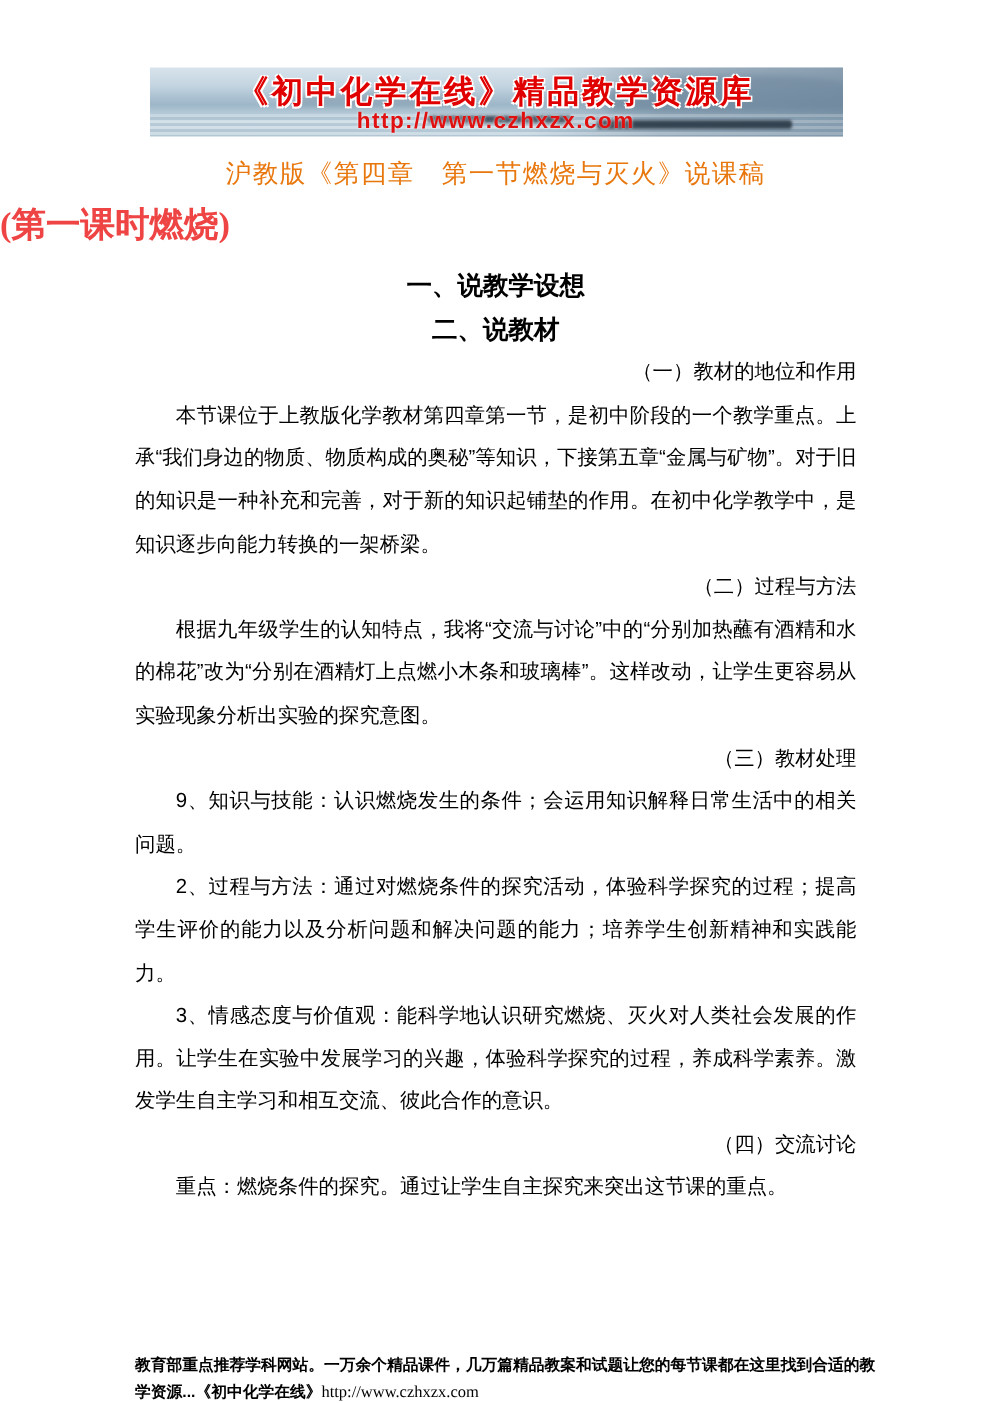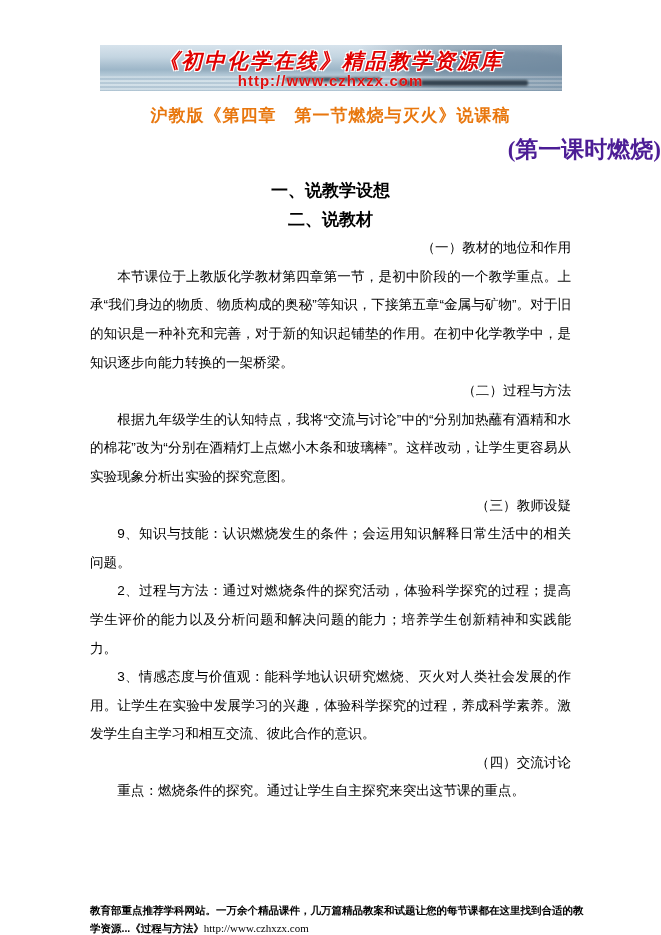--- a/index.html
+++ b/index.html
@@ -32,42 +32,42 @@
   .banner .boat1{
     position:absolute;left:185px;bottom:9px;width:96px;height:5px;
     background:rgba(42,56,70,.8);border-radius:2px;filter:blur(1px);
   }
   .banner .boat2{
     position:absolute;left:298px;bottom:5px;width:130px;height:6px;
     background:rgba(36,50,64,.85);border-radius:2px;filter:blur(1px);
   }
   .banner-title{
     position:absolute;top:2px;left:0;right:0;text-align:center;
-    font-size:21px;font-weight:900;font-style:italic;letter-spacing:2px;
+    font-size:21px;font-weight:900;letter-spacing:2px;
     color:#e00000;
     text-shadow:0 0 2px #fff,1px 1px 0 #fff,-1px -1px 0 #fff,1px -1px 0 #fff,-1px 1px 0 #fff;
     white-space:nowrap;
   }
   .banner-url{
     position:absolute;top:27px;left:0;right:0;text-align:center;
     font-size:15px;font-weight:700;letter-spacing:1px;color:#e01010;
     text-shadow:0 0 2px rgba(255,255,255,.85);
     white-space:nowrap;
   }
 
   
   .doc-title{
     margin:13px 0 0;text-align:center;
-    font-size:17px;font-weight:700;letter-spacing:1px;
+    font-size:17px;font-weight:400;letter-spacing:1px;
     color:#e8770e;
   }
   .doc-subtitle{
-    margin:7px 0 0;text-align:right;
+    margin:7px 0 0;text-align:left;
     font-family:"Liberation Serif",serif;
-    font-size:23px;font-weight:700;color:#4c1d95;
+    font-size:23px;font-weight:700;color:#ef4444;
   }
 
   
   .doc-body{
     margin-top:12px;padding:0 90px;
     font-size:13.6px;line-height:28.6px;
     text-align:justify;text-justify:inter-character;
   }
   .blk{margin:0;}
   .heading{font-weight:700;font-size:17px;text-align:center;}
@@ -101,25 +101,25 @@
   <div class="doc-title">沪教版《第四章　第一节燃烧与灭火》说课稿</div>
   <div class="doc-subtitle">(第一课时燃烧)</div>
 
   <div class="doc-body">
       <div class="blk heading">一、说教学设想</div>
       <div class="blk heading">二、说教材</div>
       <div class="blk subheading">（一）教材的地位和作用</div>
       <div class="blk paragraph">本节课位于上教版化学教材第四章第一节，是初中阶段的一个教学重点。上承“我们身边的物质、物质构成的奥秘”等知识，下接第五章“金属与矿物”。对于旧的知识是一种补充和完善，对于新的知识起铺垫的作用。在初中化学教学中，是知识逐步向能力转换的一架桥梁。</div>
       <div class="blk subheading">（二）过程与方法</div>
       <div class="blk paragraph">根据九年级学生的认知特点，我将“交流与讨论”中的“分别加热蘸有酒精和水的棉花”改为“分别在酒精灯上点燃小木条和玻璃棒”。这样改动，让学生更容易从实验现象分析出实验的探究意图。</div>
-      <div class="blk subheading">（三）教师设疑</div>
+      <div class="blk subheading">（三）教材处理</div>
       <div class="blk paragraph">9、知识与技能：认识燃烧发生的条件；会运用知识解释日常生活中的相关问题。</div>
       <div class="blk paragraph">2、过程与方法：通过对燃烧条件的探究活动，体验科学探究的过程；提高学生评价的能力以及分析问题和解决问题的能力；培养学生创新精神和实践能力。</div>
       <div class="blk paragraph">3、情感态度与价值观：能科学地认识研究燃烧、灭火对人类社会发展的作用。让学生在实验中发展学习的兴趣，体验科学探究的过程，养成科学素养。激发学生自主学习和相互交流、彼此合作的意识。</div>
       <div class="blk subheading">（四）交流讨论</div>
       <div class="blk paragraph">重点：燃烧条件的探究。通过让学生自主探究来突出这节课的重点。</div>
     </div>
 
   <div class="footer">
-    <span>教育部重点推荐学科网站。一万余个精品课件，几万篇精品教案和试题让您的每节课都在这里找到合适的教学资源...《过程与方法》</span><span class="footer-url">http://www.czhxzx.com</span>
+    <span>教育部重点推荐学科网站。一万余个精品课件，几万篇精品教案和试题让您的每节课都在这里找到合适的教学资源...《初中化学在线》</span><span class="footer-url">http://www.czhxzx.com</span>
   </div>
 
 </div>
 
 </body></html>

